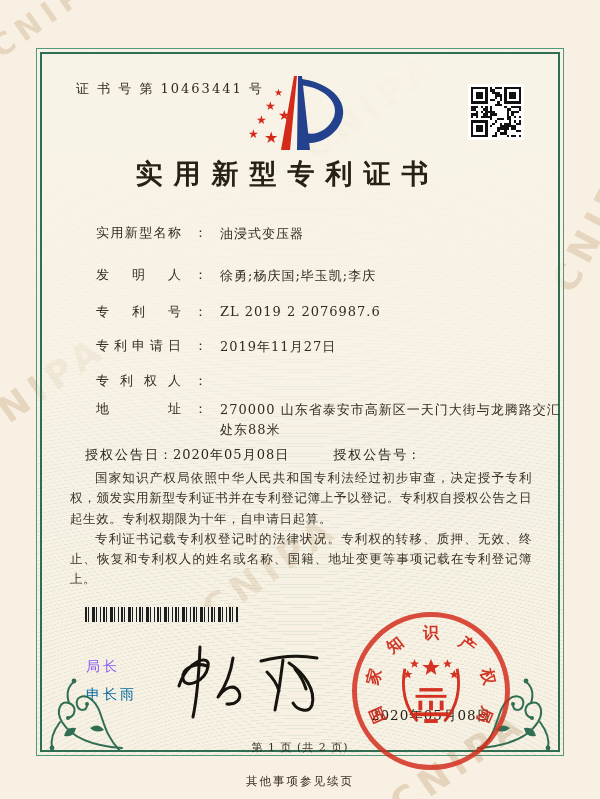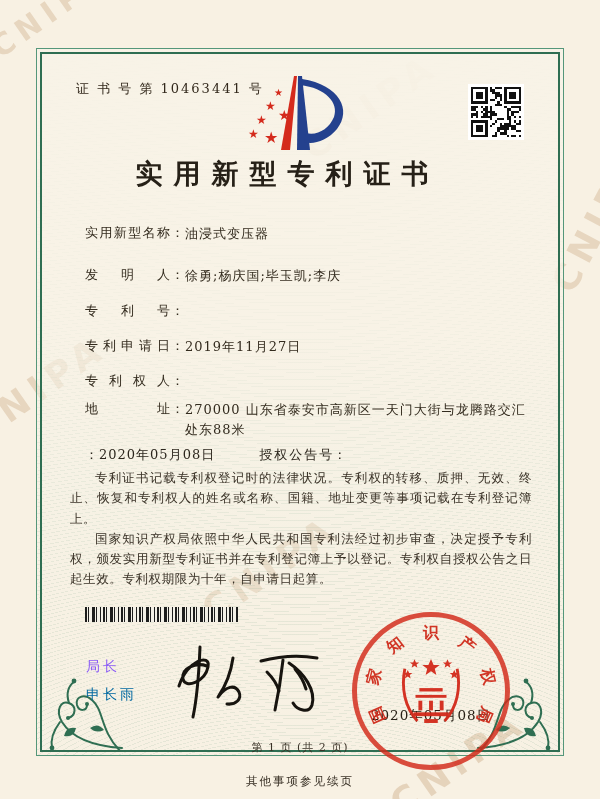--- a/index.html
+++ b/index.html
@@ -52,21 +52,21 @@
   .logo .star{ position:absolute; color:#d42a1c; line-height:1; }
   .qr{ position:absolute; left:468px; top:84px; width:56px; height:56px; z-index:2; background:#fff; padding:3px; }
 
   .title{
     position:absolute; left:12px; top:156px; width:492px; z-index:2;
     text-align:center; font-size:27px; font-weight:700;
     letter-spacing:11px; text-indent:11px; color:#262017;margin-left:24px;
   }
 
   
-  .field-row{ position:absolute; left:85px; z-index:2; display:flex; font-size:13px; letter-spacing:1px; color:#332b1e; }
+  .field-row{ position:absolute; left:96px; z-index:2; display:flex; font-size:13px; letter-spacing:1px; color:#332b1e;gap:12px; }
   .field-label{ width:86px; text-align:justify; text-align-last:justify; flex:0 0 86px; }
   .field-colon{ flex:0 0 14px; }
   .field-value{ max-width:352px; line-height:1.55; }
   .r0{ top:224px; } .r1{ top:266px; } .r2{ top:302px;align-items:center; }
   .r3{ top:337px; } .r4{ top:372px; } .r5{ top:400px; }
   .grant-row{ position:absolute; left:85px; top:446px; width:440px; z-index:2; display:flex; font-size:13px; letter-spacing:1px; }
   .grant-pair{ display:flex; }
   .grant-pair.second{ margin-left:44px; }
   .grant-pair .field-label{ width:74px; flex:0 0 74px; }
 
@@ -323,50 +323,52 @@
       <span class="field-value">油浸式变压器</span>
   </div>
   <div class="field-row r1">
     <span class="field-label">发明人</span>
       <span class="field-colon">：</span>
       <span class="field-value">徐勇;杨庆国;毕玉凯;李庆</span>
   </div>
   <div class="field-row r2">
     <span class="field-label">专利号</span>
       <span class="field-colon">：</span>
+      <span class="field-value">ZL 2019 2 2076987.6</span>
   </div>
   <div class="field-row r3">
     <span class="field-label">专利申请日</span>
       <span class="field-colon">：</span>
       <span class="field-value">2019年11月27日</span>
   </div>
   <div class="field-row r4">
     <span class="field-label">专利权人</span>
       <span class="field-colon">：</span>
   </div>
   <div class="field-row r5">
     <span class="field-label">地址</span>
       <span class="field-colon">：</span>
       <span class="field-value">270000 山东省泰安市高新区一天门大街与龙腾路交汇处东88米</span>
   </div>
 
   <div class="grant-row">
     <span class="grant-pair">
+      <span class="field-label">授权公告日</span>
         <span class="field-colon">：</span>
         <span>2020年05月08日</span>
     </span>
     <span class="grant-pair second">
       <span class="field-label">授权公告号</span>
         <span class="field-colon">：</span>
     </span>
   </div>
 
   <div class="paras">
+    <p>国家知识产权局依照中华人民共和国专利法经过初步审查，决定授予专利权，颁发实用新型专利证书并在专利登记簿上予以登记。专利权自授权公告之日起生效。专利权期限为十年，自申请日起算。</p>
     <p>专利证书记载专利权登记时的法律状况。专利权的转移、质押、无效、终止、恢复和专利权人的姓名或名称、国籍、地址变更等事项记载在专利登记簿上。</p>
-    <p>国家知识产权局依照中华人民共和国专利法经过初步审查，决定授予专利权，颁发实用新型专利证书并在专利登记簿上予以登记。专利权自授权公告之日起生效。专利权期限为十年，自申请日起算。</p>
   </div>
 
   <div class="barcode"></div>
 
   <div class="signer-title">局长</div>
   <div class="signer-name">申长雨</div>
   <svg class="signature" width="185" height="92" viewBox="0 0 185 92">
     <g stroke="#17140f" fill="none" stroke-width="3" stroke-linecap="round" stroke-linejoin="round">
       <path d="M14,52 C22,26 46,19 43,33 C40,48 20,55 18,45 C16,34 31,28 42,32"></path>
       <path d="M35,13 C34,38 32,64 28,83"></path>

